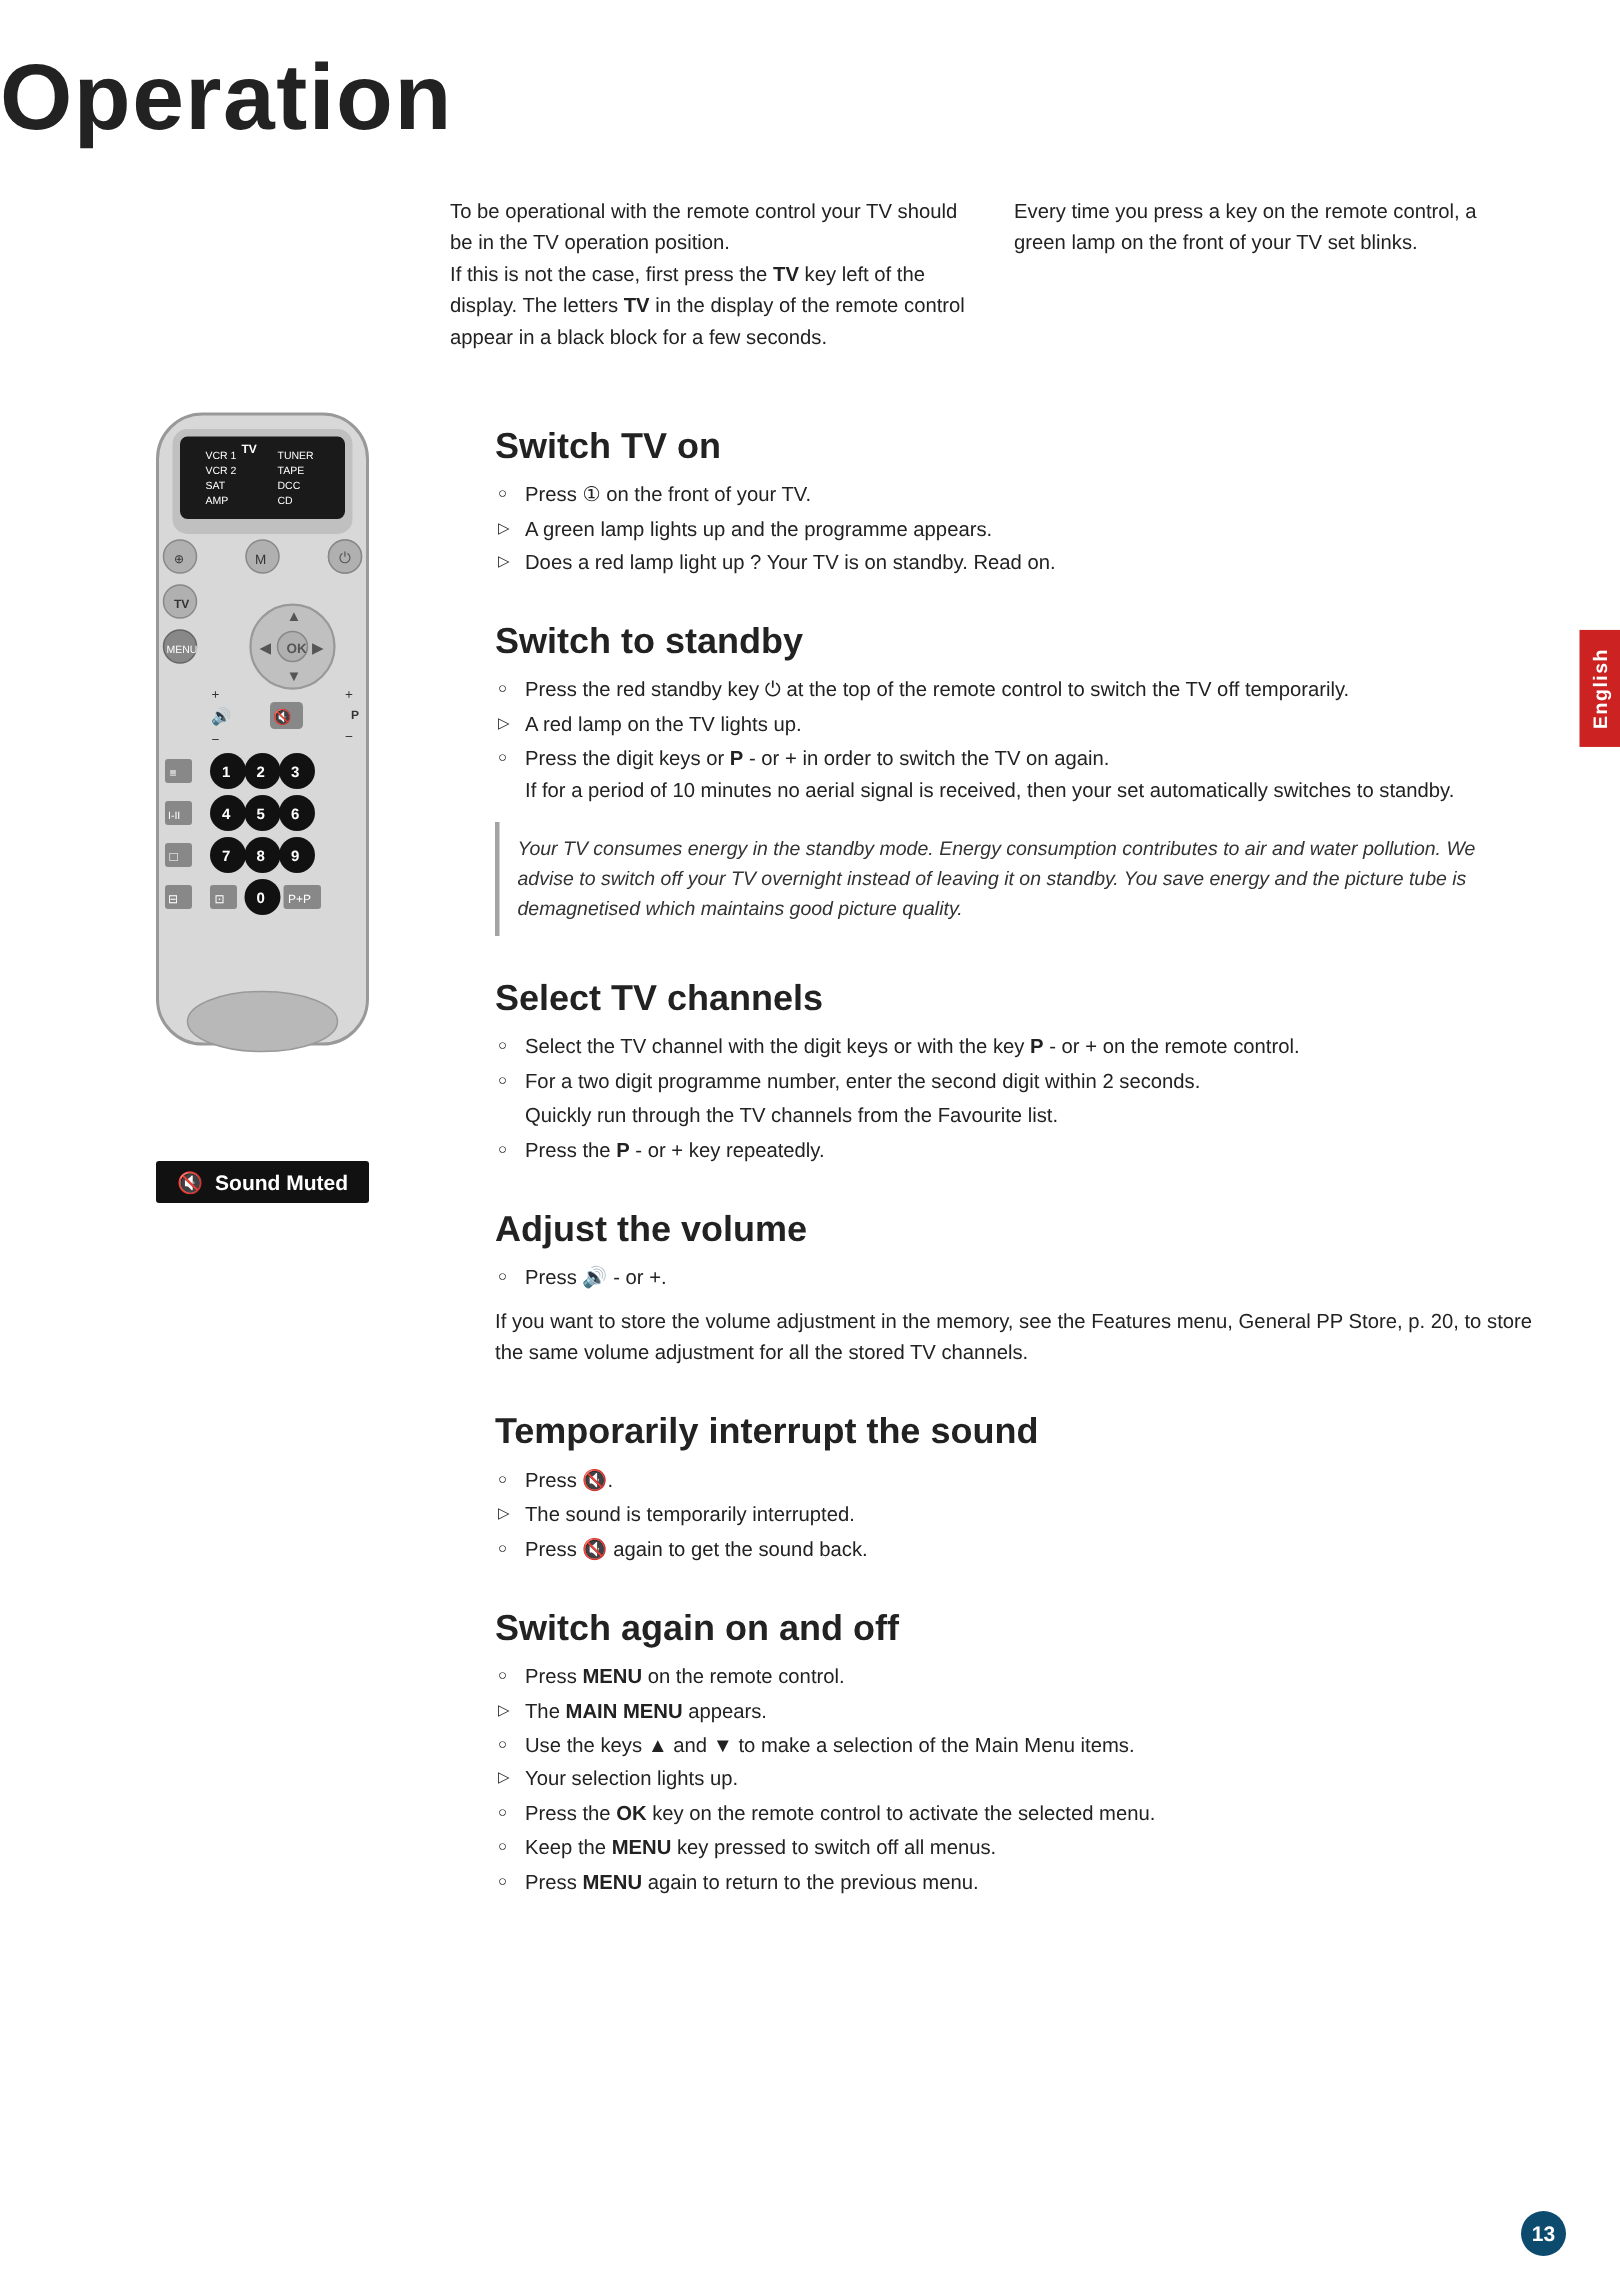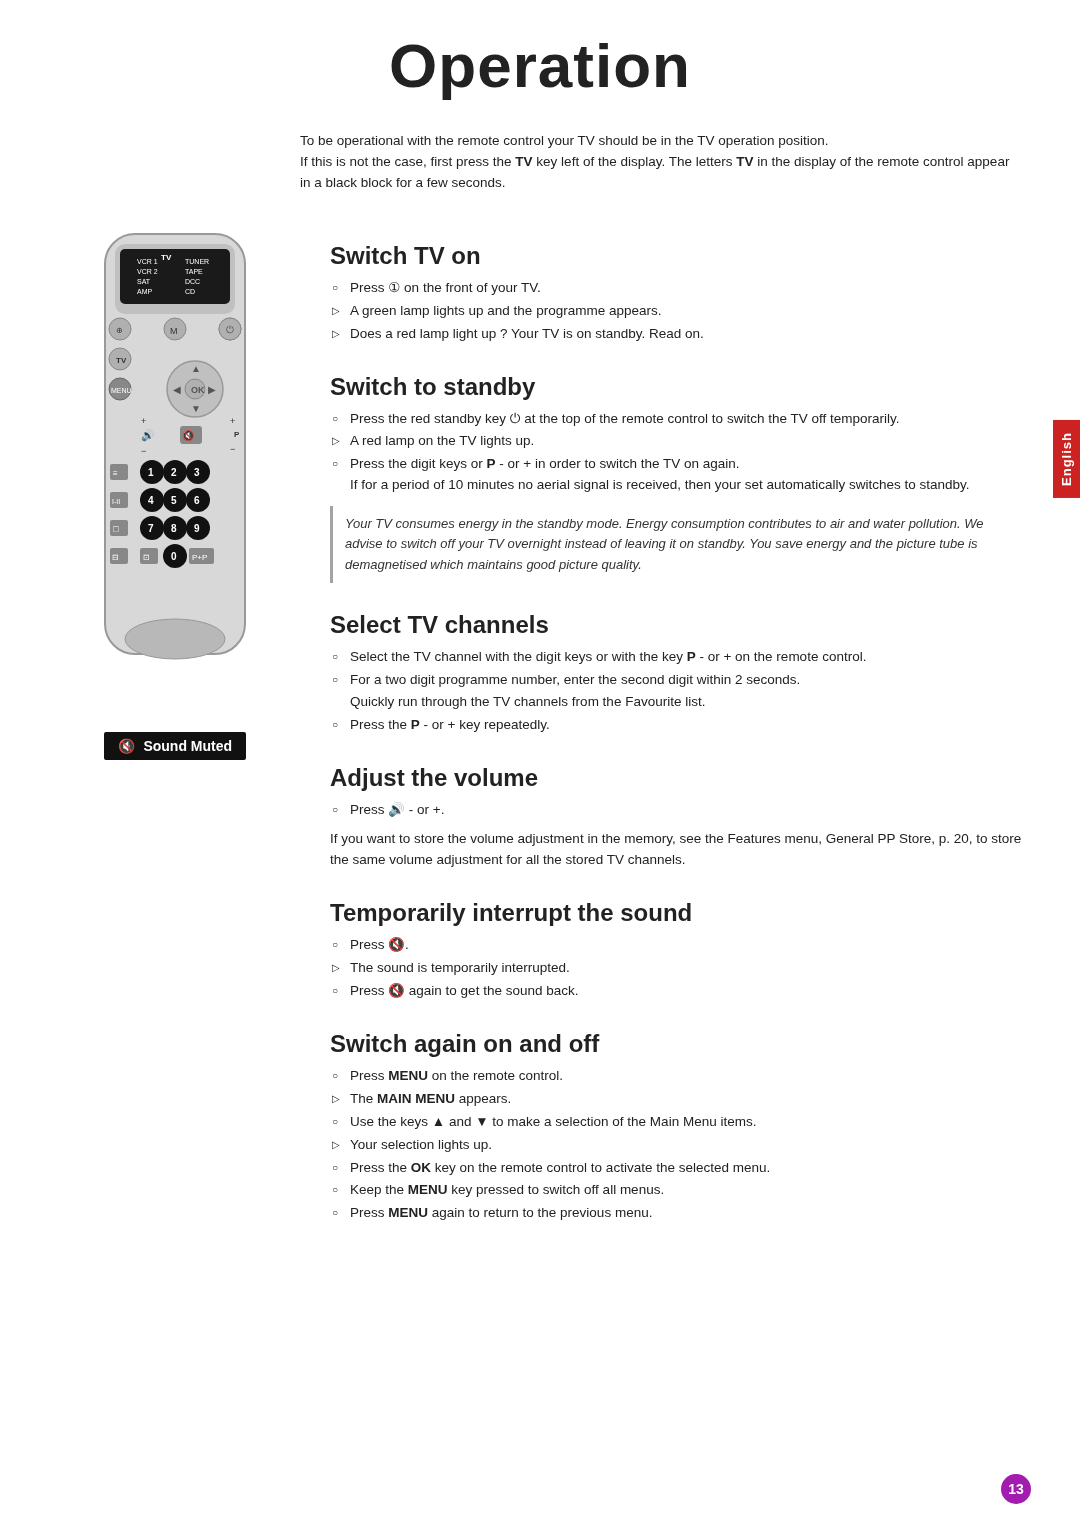--- a/index.html
+++ b/index.html
@@ -8,21 +8,21 @@
       min-height: 1528px;
       background: #fff;
       font-family: Arial, Helvetica, sans-serif;
       font-size: 14px;
       color: #222;
       position: relative;
     }
 
     
     .page-title {
-      text-align: center;
+      text-align: left;
       font-size: 62px;
       font-weight: bold;
       padding: 30px 0 20px 0;
       letter-spacing: 1px;
     }
 
     
     .lang-tab {
       position: absolute;
       top: 420px;
@@ -35,25 +35,25 @@
       padding: 12px 6px;
       font-size: 13px;
       font-weight: bold;
       letter-spacing: 1px;
     }
 
     
     .page-number {
       position: absolute;
       bottom: 24px;
-      right: 49px;
+      right: 36px;
       width: 30px;
       height: 30px;
       border-radius: 50%;
-      background: #a21caf;
+      background: #0c4a6e;
       color: #fff;
       display: flex;
       align-items: center;
       justify-content: center;
       font-size: 14px;
       font-weight: bold;
     }
 
     
     .intro-area {
@@ -172,20 +172,23 @@
 <body>
 
 <h1 class="page-title">Operation</h1>
 
 <div class="lang-tab">English</div>
 
 <div class="intro-area">
   <div class="intro-col">
     To be operational with the remote control your TV should be in the TV operation position.<br>
     If this is not the case, first press the <b>TV</b> key left of the display. The letters <b>TV</b> in the display of the remote control appear in a black block for a few seconds.
+  </div>
+  <div class="intro-col">
+    Every time you press a key on the remote control, a green lamp on the front of your TV set blinks.
   </div>
 </div>
 
 <div class="main-layout">
 
   <div class="remote-area">
     <div class="remote-container">
       <svg class="remote-svg" viewBox="0 0 180 480" width="180" height="480" xmlns="http://www.w3.org/2000/svg">
 
         <rect x="20" y="10" width="140" height="420" rx="30" ry="30" fill="#d8d8d8" stroke="#999" stroke-width="2"></rect>

